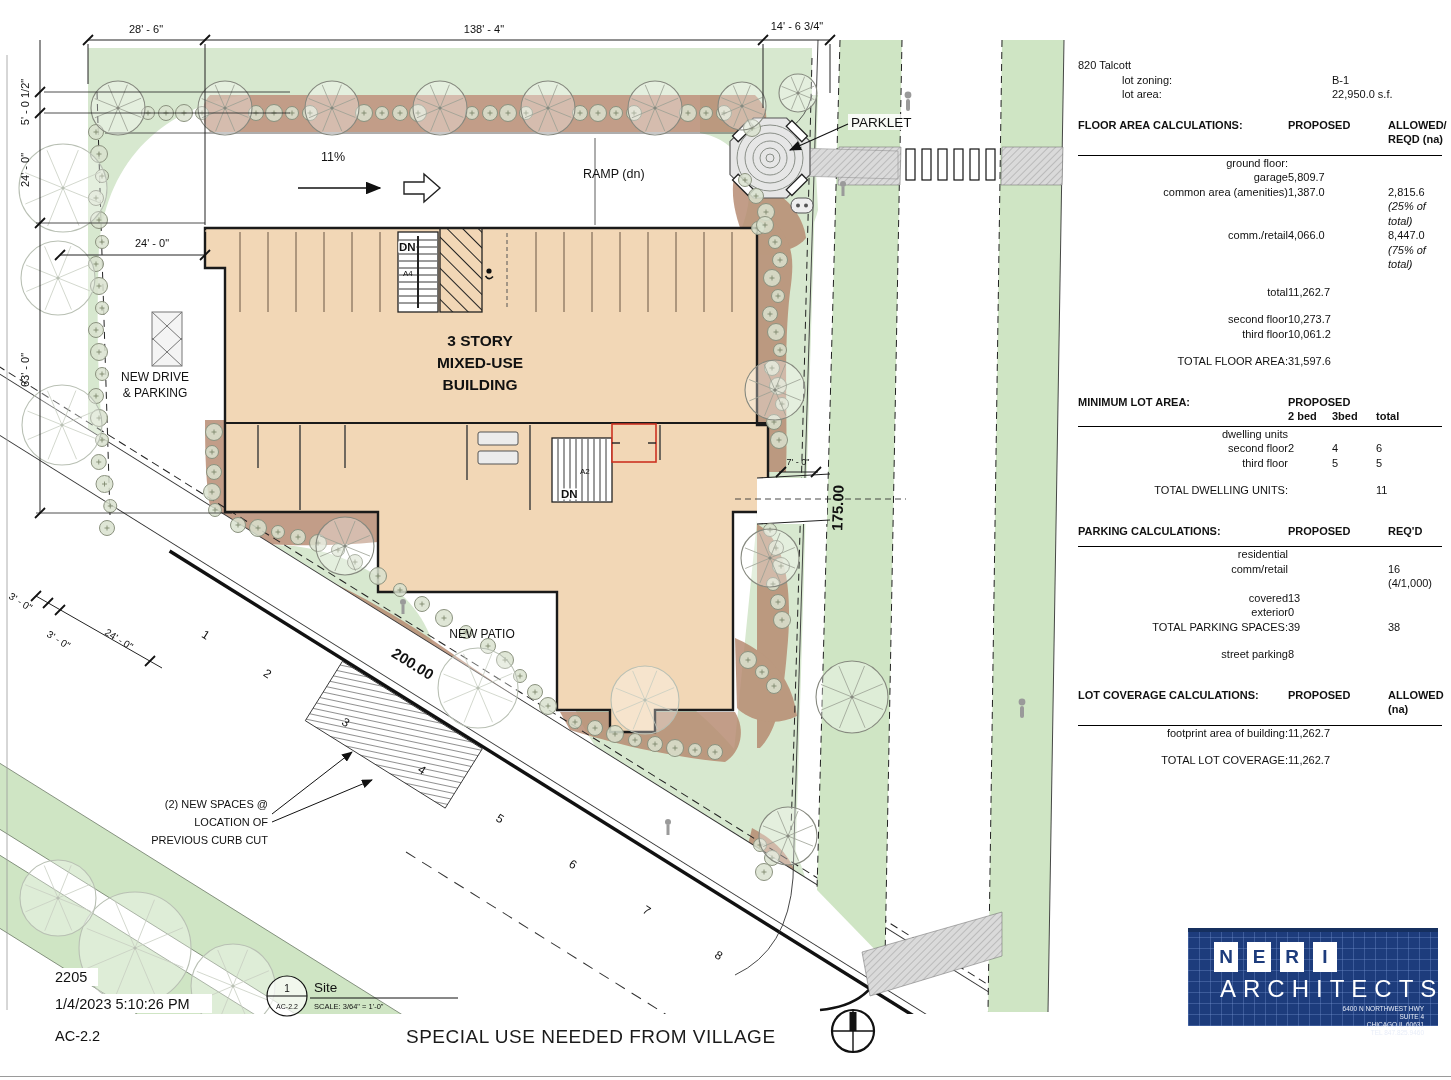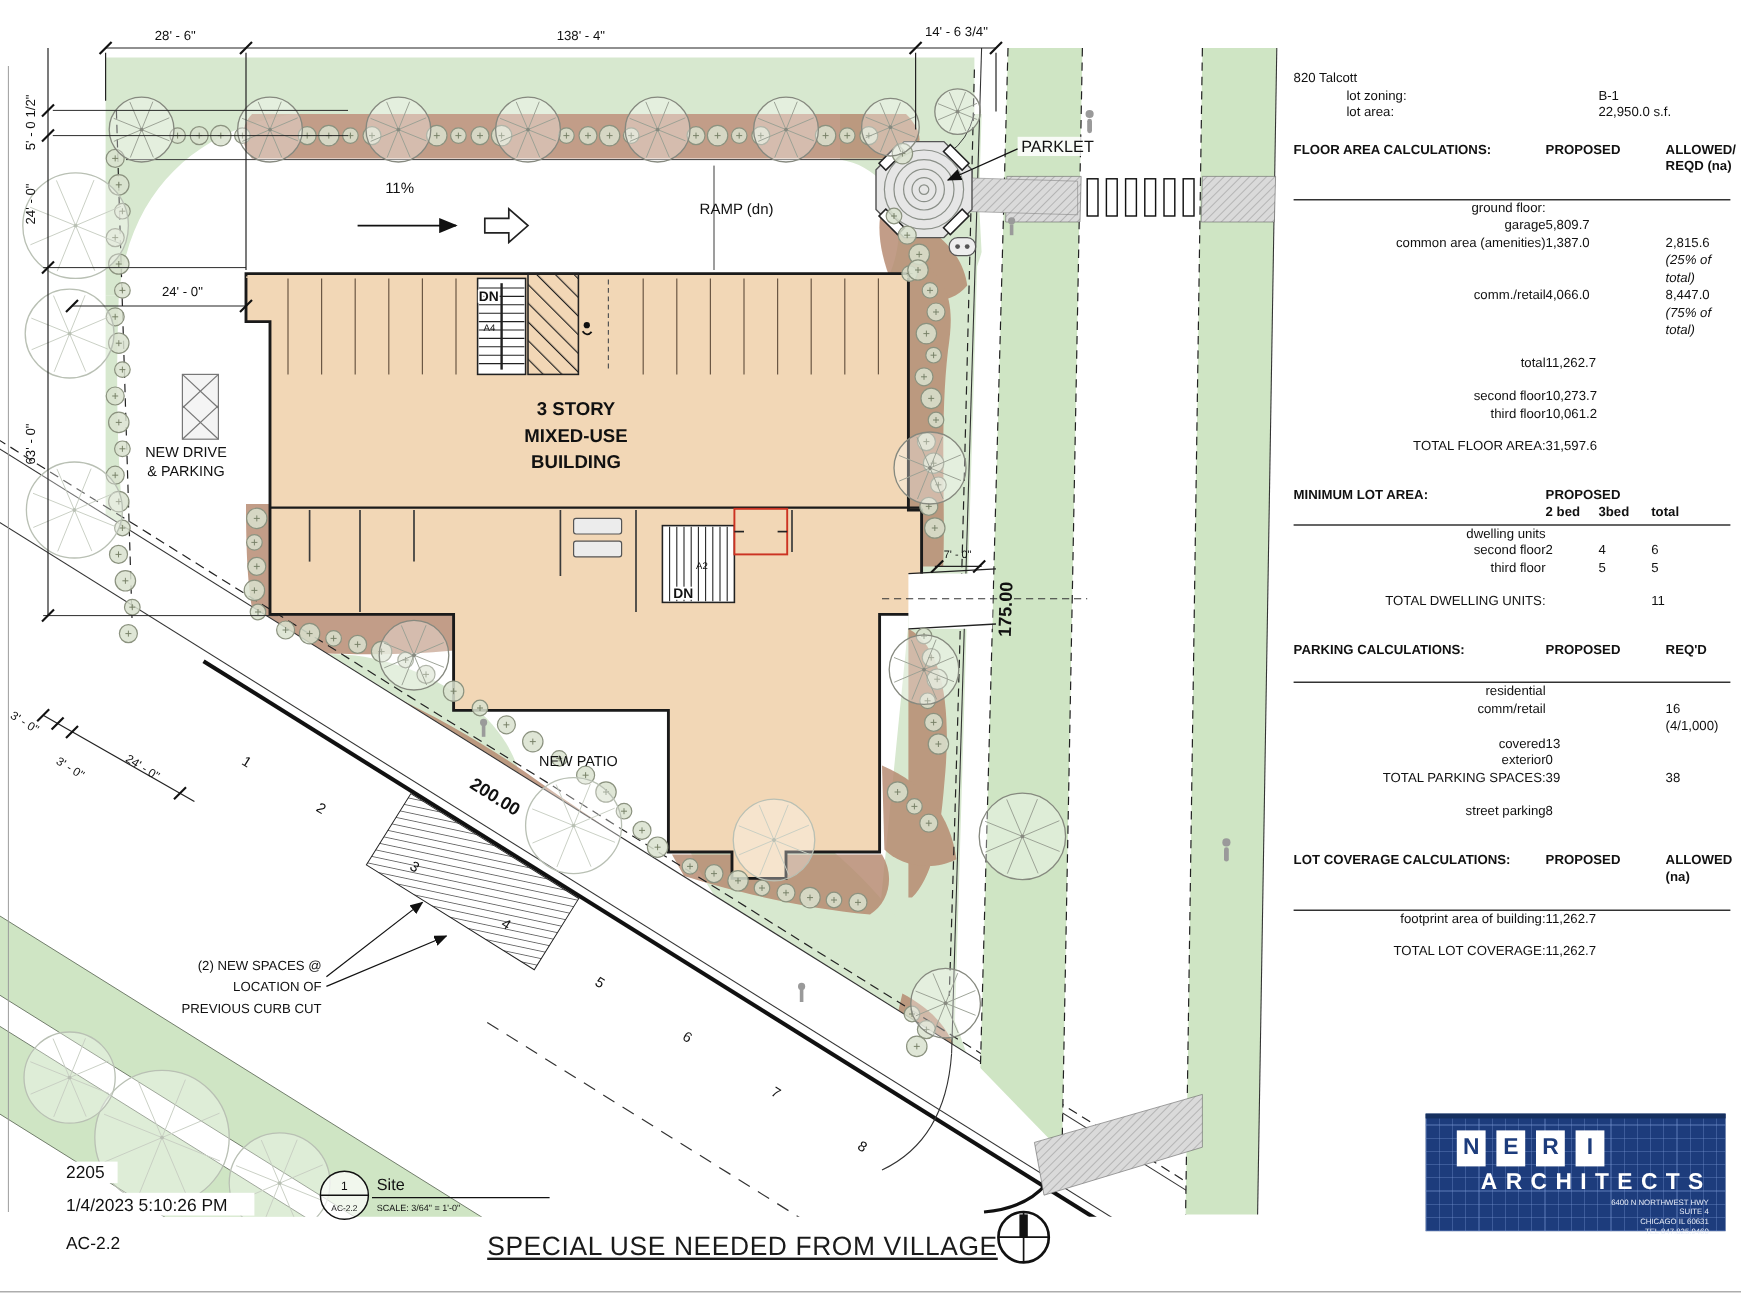--- a/index.html
+++ b/index.html
@@ -7,45 +7,45 @@
        font-family:"Liberation Sans", sans-serif;color:#111;}
   svg text{font-family:"Liberation Sans", sans-serif;fill:#111;}
   #plan{position:absolute;left:0;top:0;}
   
   #panel{position:absolute;left:1078px;top:58px;width:364px;font-size:11px;line-height:14.5px;}
   #panel .proj-name{margin-bottom:0;}
   .kv{display:grid;grid-template-columns:210px 1fr;padding-left:44px;}
   .sec{margin-top:26px;}
   .sec:first-of-type{margin-top:16px;}
   .hdr{display:grid;grid-template-columns:210px 100px 1fr;font-weight:bold;
-       border-bottom:1.6px solid #000;padding-bottom:19px;}
+       border-bottom:1.6px solid #000;padding-bottom:8px;}
   .hdr .a2{display:block;}
   .hdr.units{grid-template-columns:210px 44px 44px 1fr;}
   .hdr .ptop{grid-column:2 / span 2;}
   .row{display:grid;grid-template-columns:210px 100px 1fr;}
   .row.units{grid-template-columns:210px 44px 44px 1fr;}
   .row .lab{white-space:nowrap;text-align:right;}
   .ind{padding-left:70px;}
   .gap{margin-top:13px;}
   .note{font-style:italic;}
   .r{text-align:left;}
   
   #logo{position:absolute;left:1188px;top:928px;width:250px;height:98px;
         background:
           repeating-linear-gradient(0deg, rgba(120,150,210,.35) 0 1px, transparent 1px 11px),
           repeating-linear-gradient(90deg, rgba(120,150,210,.35) 0 1px, transparent 1px 11px),
           #1d3c7c;
         border-top:4px solid #16305f; box-sizing:border-box;padding:10px 10px 0 26px;}
   #logo .tiles{display:flex;gap:9px;}
   #logo .tile{width:24px;height:30px;background:#fff;color:#1d3c7c;font-weight:bold;
         font-size:19px;display:flex;align-items:center;justify-content:center;}
-  #logo .word{color:#fff;font-size:19px;letter-spacing:7px;margin-top:3px;margin-left:20px;white-space:nowrap;font-weight:bold;}
+  #logo .word{color:#fff;font-size:24px;letter-spacing:7px;margin-top:3px;margin-left:6px;white-space:nowrap;}
   #logo .addr{color:#e8edf8;font-size:6.5px;line-height:8px;text-align:right;margin-top:2px;padding-right:4px;}
   
-  #sheet-title{position:absolute;left:406px;top:1026px;font-size:22px;letter-spacing:.5px;color:#1a1a1a;text-decoration:underline;}
+  #sheet-title{position:absolute;left:406px;top:1026px;font-size:19px;letter-spacing:.5px;color:#1a1a1a;}
   #bottom-rule{position:absolute;left:0;top:1076px;width:1451px;height:1px;background:#9a9a9a;}
 </style>
 </head>
 <body>
 
 <svg id="plan" width="1080" height="1080" viewBox="0 0 1080 1080">
   <defs>
     <pattern id="hb" width="11" height="11" patternUnits="userSpaceOnUse" patternTransform="rotate(-45)">
       <line x1="0" y1="0" x2="0" y2="11" stroke="#222" stroke-width="2"></line>
     </pattern>

